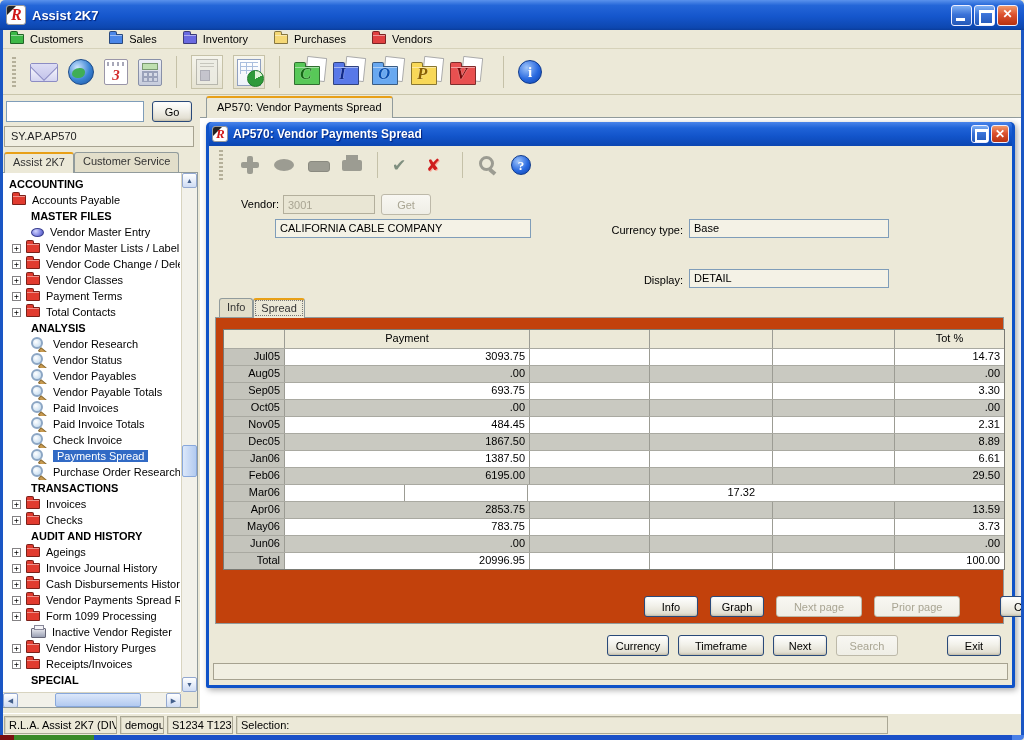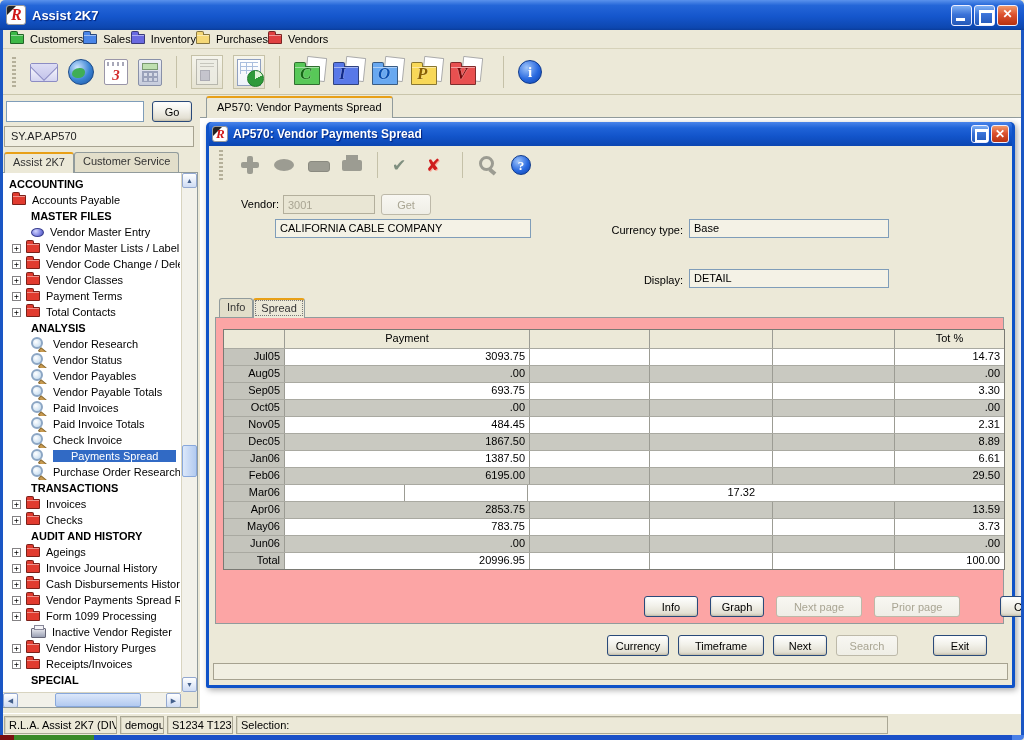--- a/index.html
+++ b/index.html
@@ -20,21 +20,21 @@
     background:linear-gradient(180deg,#7fb0f4,#3a72d8 45%,#2458b8)}
   .wb.close{background:linear-gradient(180deg,#f09a6a,#dd5230 45%,#b83210)}
   .wb-min::after{content:"";position:absolute;left:4px;bottom:4px;width:9px;height:3px;background:#fff}
   .wb-max::after{content:"";position:absolute;left:4px;top:4px;width:11px;height:10px;border:2px solid #fff;border-top-width:3px}
   .wb .x{position:absolute;left:0;top:1px;width:100%;text-align:center;color:#fff;font-weight:bold;font-size:12px}
   .frame-side{position:absolute;top:30px;width:3px;height:705px;background:#1a56c4;z-index:50}
   #frame-left{left:0}#frame-right{right:0}
 
   
   #menubar{position:absolute;left:0;top:30px;width:1024px;height:19px;background:#ece9d8;
-    border-bottom:1px solid #d6d2ba;display:flex;align-items:center;padding-left:10px}
+    border-bottom:1px solid #d6d2ba;display:flex;align-items:center;gap:26px;padding-left:10px}
   .mb-item{display:flex;align-items:center;gap:6px;cursor:pointer}
   .icon-folder{position:relative;display:inline-block;width:14px;height:10px;background:var(--fc,#e13b2f);
     border:1px solid rgba(0,0,0,.45);border-radius:1px;box-shadow:inset 0 1px 0 rgba(255,255,255,.45)}
   .icon-folder::before{content:"";position:absolute;top:-4px;left:-1px;width:6px;height:3px;background:var(--fc,#e13b2f);
     border:1px solid rgba(0,0,0,.45);border-bottom:none;border-radius:2px 2px 0 0}
 
   
   #toolbar{position:absolute;left:0;top:50px;width:1024px;height:45px;background:#ece9d8;
     border-bottom:1px solid #c9c5ab;display:flex;align-items:center;gap:10px;padding-left:12px}
   .drag-dots{width:4px;height:30px;border-left:2px dotted #b5b09a;border-right:2px dotted #b5b09a;margin-right:4px}
@@ -96,21 +96,21 @@
   .icon-orb{width:13px;height:9px;border-radius:50%;border:1px solid #3a3f90;
     background:radial-gradient(circle at 35% 30%,#d2d6ff,#7a7fe0 60%,#4a4fb0)}
   .icon-mag{position:relative;width:16px;height:14px}
   .icon-mag::before{content:"";position:absolute;left:0;top:0;width:8px;height:8px;border:2px solid #8ca6c4;border-radius:50%;
     background:radial-gradient(circle at 35% 35%,#fff,#b8d4ec)}
   .icon-mag::after{content:"";position:absolute;left:10px;top:10px;width:6px;height:3px;background:#c89a50;border:1px solid #8a6a30;
     transform:rotate(40deg);transform-origin:left top;border-radius:1px}
   .icon-printer{position:relative;width:15px;height:10px;background:linear-gradient(#e8e8ee,#9aa0b4);border:1px solid #667;border-radius:1px;margin-top:2px}
   .icon-printer::before{content:"";position:absolute;left:2px;top:-4px;width:8px;height:3px;background:#f4f4f8;border:1px solid #889}
   .tlabel{font-size:11px;color:#000}
-  .tlabel.sel{background:#316ac5;color:#fff;padding:0 18px}
+  .tlabel.sel{background:#316ac5;color:#fff;padding:0 4px}
   
   .sb-btn{position:absolute;width:15px;height:15px;background:linear-gradient(#fff,#cfdcf4);
     border:1px solid #93a8d0;border-radius:2px;color:#44608c;font-size:7px;line-height:13px;text-align:center;cursor:pointer}
   .sb-track-v{position:absolute;right:0;top:0;width:16px;bottom:15px;background:#f2f1ea;border-left:1px solid #d8d4c0}
   .sb-track-h{position:absolute;left:0;bottom:0;height:15px;right:16px;background:#f2f1ea;border-top:1px solid #d8d4c0}
   .sb-thumb{position:absolute;background:linear-gradient(90deg,#dce8fa,#b2caf0);border:1px solid #88a8dc;border-radius:2px;cursor:pointer}
   .sb-thumb.h{background:linear-gradient(#dce8fa,#b2caf0)}
   .sb-corner{position:absolute;right:0;bottom:0;width:16px;height:15px;background:#ece9d8}
 
   
@@ -145,21 +145,21 @@
   .di-mag::after{content:"";position:absolute;left:14px;top:13px;width:7px;height:4px;background:#9c9c92;transform:rotate(40deg);transform-origin:left top}
   .di-help{width:20px;height:20px;border-radius:50%;border:1px solid #0f3a8c;text-align:center;
     background:radial-gradient(circle at 35% 30%,#9ec4fa,#2a6ae0 55%,#0c3fa8);color:#fff;font:bold 13px "Liberation Serif",serif;line-height:19px}
   .fld-label{position:absolute;text-align:right;color:#000;line-height:19px}
   .fld{position:absolute;height:19px;border:1px solid #7f9db9;background:#f4f2e6;line-height:17px;padding-left:4px;color:#000}
   input.fld{font:11px "Liberation Sans",sans-serif}
   .fld.disabled{background:#e9e6d4;border-color:#b3af9c;color:#a9a593}
   .dlg-tabs{position:absolute;left:10px;top:152px;display:flex;height:20px}
   .dtab{border:1px solid #919b9c;border-bottom:none;border-radius:3px 3px 0 0;padding:2px 7px 0;background:#e2deca;color:#333;height:19px}
   .dtab.active{background:#ece9d8;border-top:2px solid #e8a018;outline:1px dotted #777;outline-offset:-3px;height:20px;position:relative;z-index:2}
-  .dlg-panel{position:absolute;left:6px;top:171px;width:789px;height:307px;border:1px solid #919b9c;background:#fca5a5}
+  .dlg-panel{position:absolute;left:6px;top:171px;width:789px;height:307px;border:1px solid #919b9c;background:#c2410c}
   .tableWrap{position:absolute;left:7px;top:11px;width:782px;border:1px solid #7a7a74;background:#fff}
   .trw{display:flex;border-bottom:1px solid #a9a9a1}
   .trw:last-child{border-bottom:none}
   .cell{flex:none;height:16px;line-height:15px;font-size:11px;text-align:right;padding-right:4px;
     border-right:1px solid #9c9c94;overflow:hidden;background:#fff}
   .trw.hdr .cell{height:18px;line-height:17px;text-align:center;background:#ece9d8;padding:0}
   .trw.alt .cell{background:#c9c9c1}
   .cell.c0{width:61px;background:#c4c4bc!important}
   .cell.c1{width:245px}.cell.c2{width:120px}.cell.c3{width:123px}.cell.c4{width:122px}
   .cell.c5{width:109px;border-right:none}
@@ -605,21 +605,21 @@
           <button class="xpbtn off" style="min-width: 86px;">Prior page</button>
           <button class="xpbtn" style="margin-left: 28px; min-width: 62px;">Cancel</button>
         </div>
     </div>
 
     <div class="btnrow" id="btnrow2" style="left:398px;top:489px;gap:9px">
         <button class="xpbtn" style="min-width: 62px;">Currency</button>
         <button class="xpbtn" style="min-width: 86px;">Timeframe</button>
         <button class="xpbtn" style="min-width: 54px;">Next</button>
         <button class="xpbtn off" style="min-width: 62px;">Search</button>
-        <button class="xpbtn" style="margin-left: 26px; min-width: 54px;">Exit</button>
+        <button class="xpbtn" style="margin-left: 40px; min-width: 54px;">Exit</button>
       </div>
     <div class="dlg-strip"></div>
   </div>
 </div>
 
 <div id="statusbar">
     <span class="sb-panel" style="width: 113px;">R.L.A. Assist 2K7 (DIV)</span>
     <span class="sb-panel" style="width: 44px;">demogui</span>
     <span class="sb-panel" style="width: 66px;">S1234 T1234</span>
     <span class="sb-panel" style="width: 652px;">Selection:</span>

